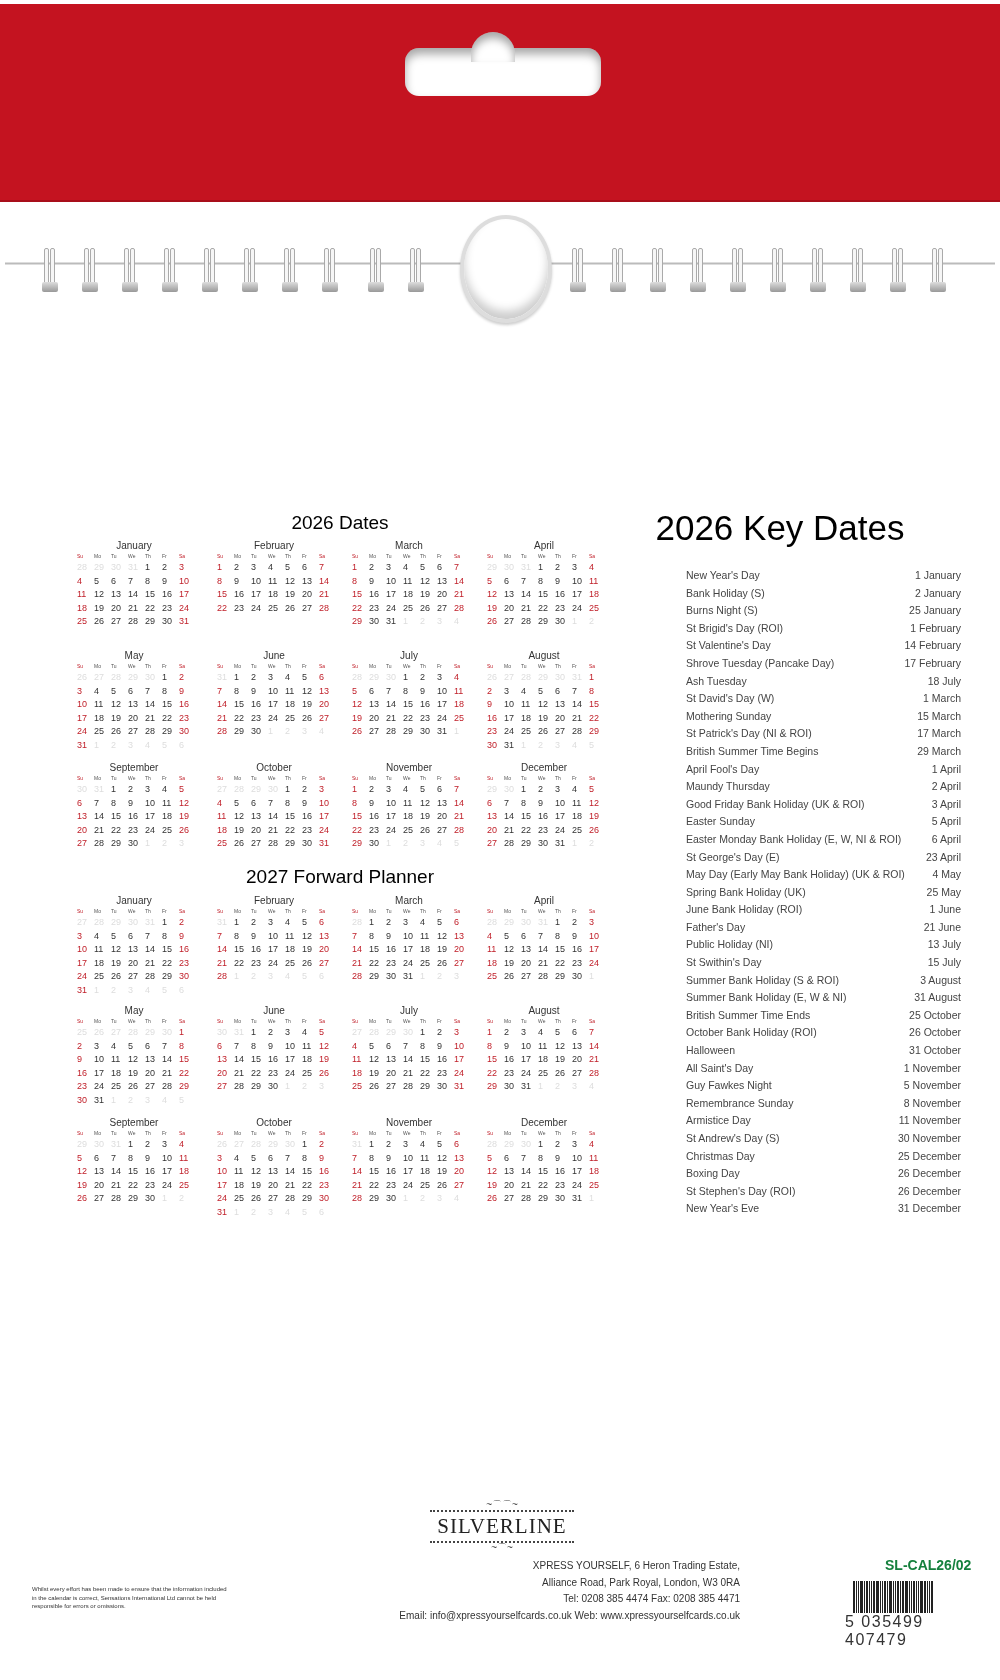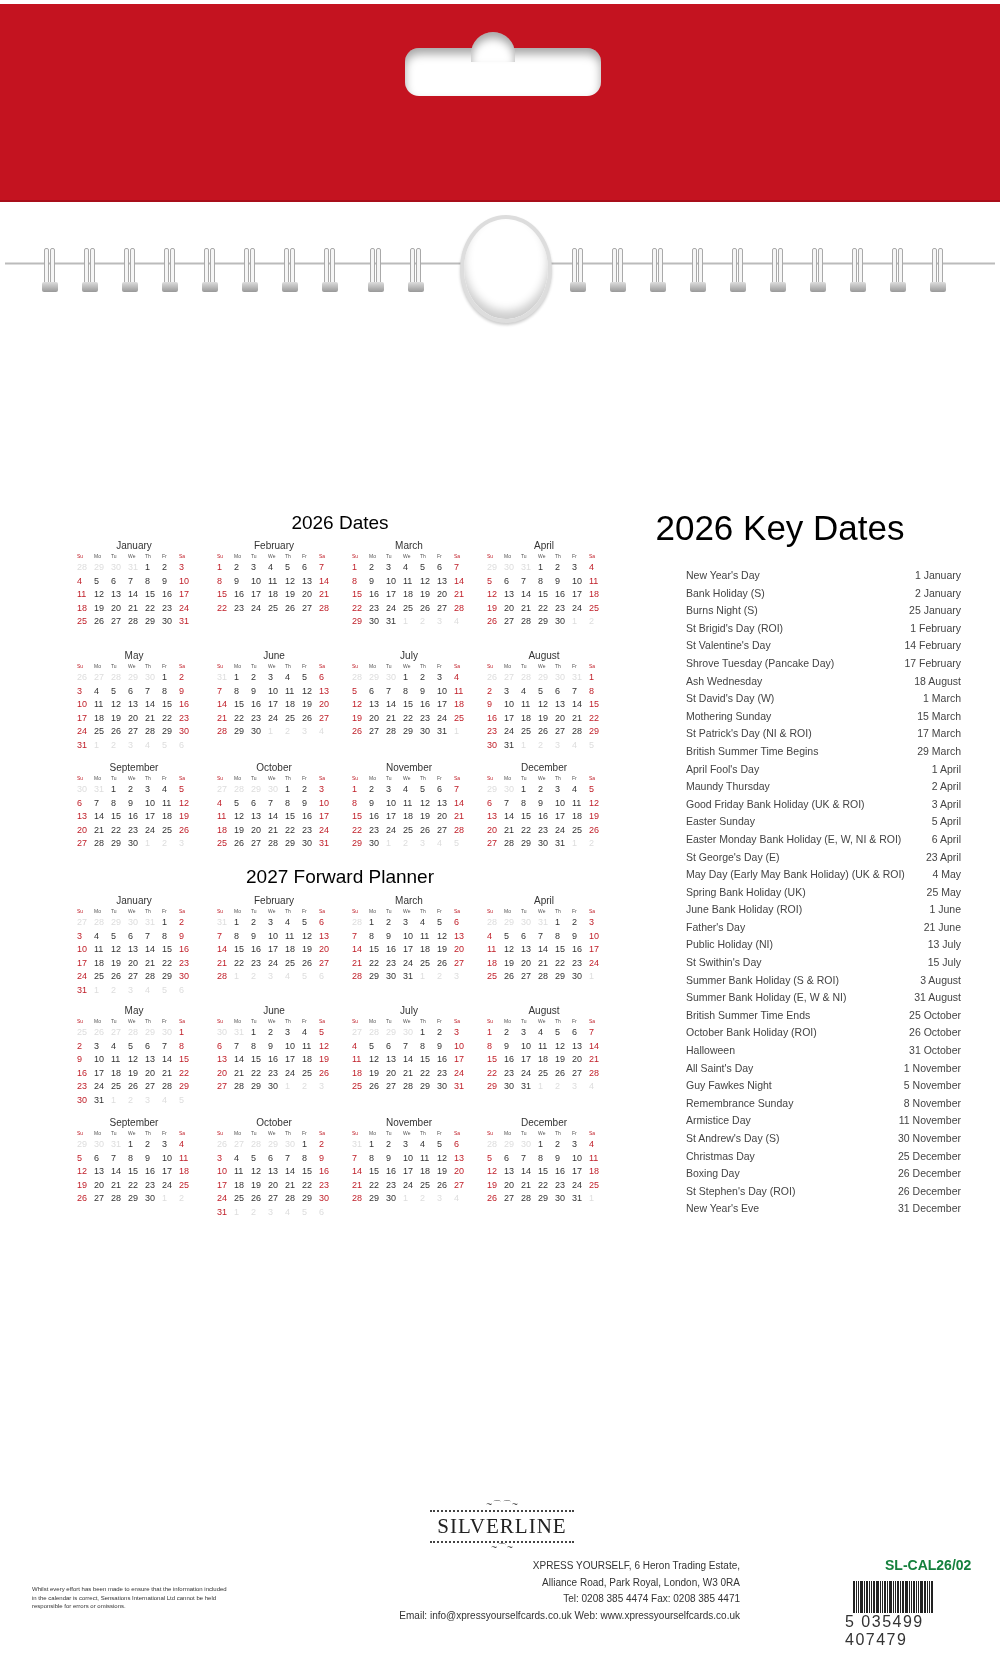--- a/index.html
+++ b/index.html
@@ -1331,22 +1331,22 @@
     </div>
     <div class="kd-row">
       <span>St Valentine's Day</span>
       <span>14 February</span>
     </div>
     <div class="kd-row">
       <span>Shrove Tuesday (Pancake Day)</span>
       <span>17 February</span>
     </div>
     <div class="kd-row">
-      <span>Ash Wednesday</span>
-      <span>18 August</span>
+      <span>Ash Tuesday</span>
+      <span>18 July</span>
     </div>
     <div class="kd-row">
       <span>St David's Day (W)</span>
       <span>1 March</span>
     </div>
     <div class="kd-row">
       <span>Mothering Sunday</span>
       <span>15 March</span>
     </div>
     <div class="kd-row">

